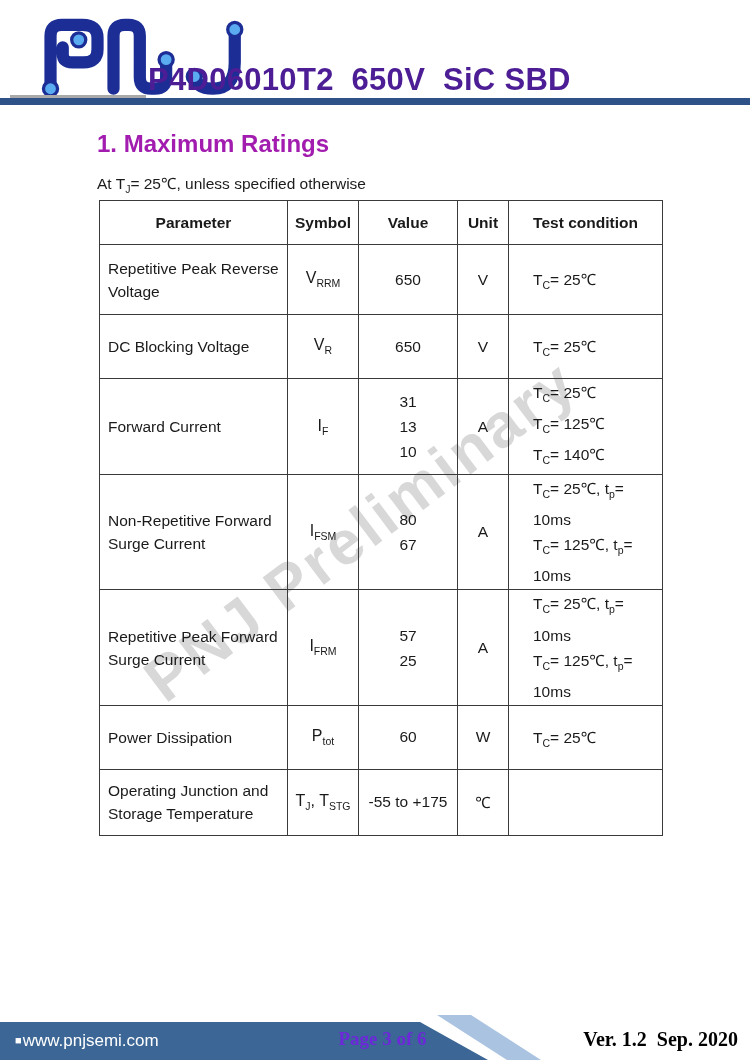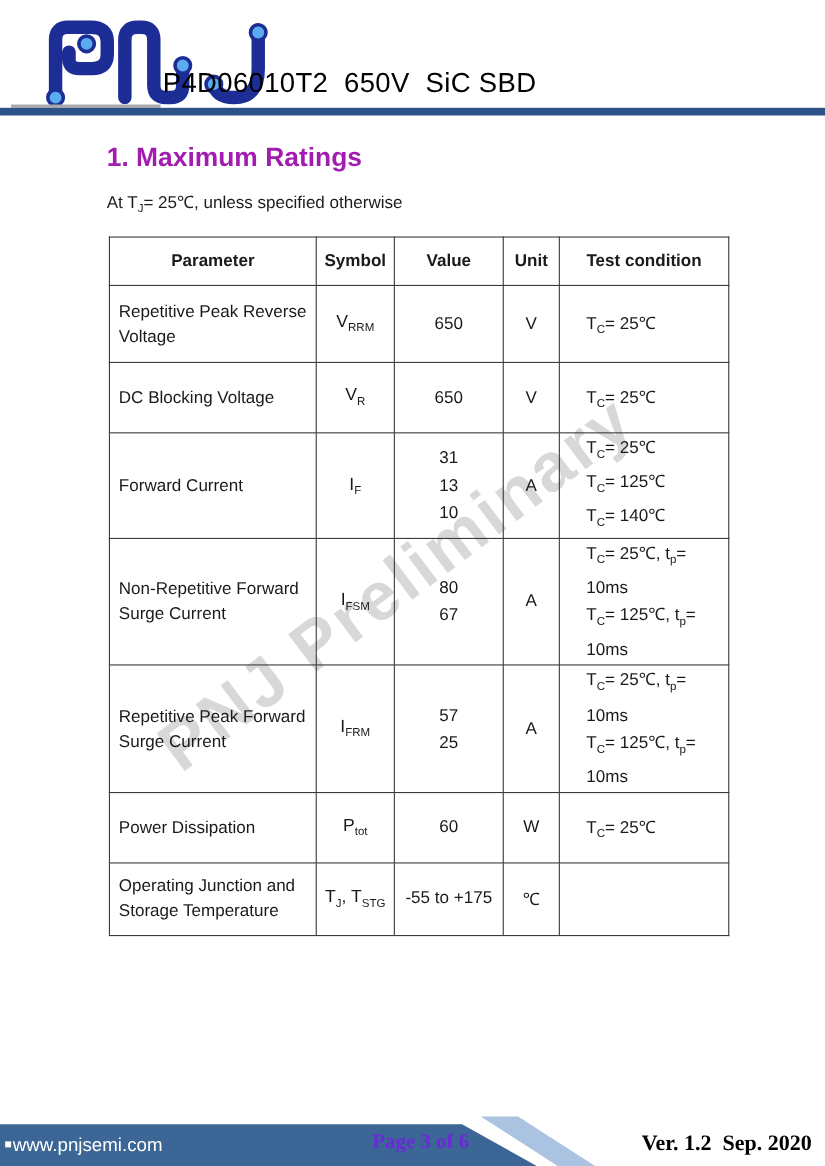--- a/index.html
+++ b/index.html
@@ -3,54 +3,54 @@
 <meta charset="utf-8">
 <style>
   html,body { margin:0; padding:0; }
   body {
     width:750px; height:1060px; position:relative; overflow:hidden;
     background:#ffffff; font-family:"Liberation Sans", sans-serif; color:#1a1a1a;
   }
   
   .logo-svg { position:absolute; left:18px; top:6px; width:238px; height:94px; }
   .doc-title {
-    position:absolute; left:148px; top:62px; font-size:25px; font-weight:normal;
-    color:#000000; white-space:pre; letter-spacing:0.3px;
+    position:absolute; left:148px; top:62px; font-size:31px; font-weight:bold;
+    color:#4c1d95; white-space:pre; letter-spacing:0.3px;
   }
   .gray-stub { position:absolute; left:10px; top:95px; width:136px; height:3px; background:#a9a9a9; }
   .header-bar { position:absolute; left:0; top:98px; width:750px; height:7px; background:#2e5288; }
   
   .section-heading { position:absolute; left:97px; top:130px; font-size:24px; font-weight:bold; color:#a21caf; z-index:2; }
   .condition-line { position:absolute; left:97px; top:172px; font-size:15.5px; color:#1c1c1c; z-index:2; }
   sub { font-size:10.5px; }
   
   .watermark {
     position:absolute; left:30px; top:320px; width:660px; height:420px;
     display:flex; align-items:center; justify-content:center;
     transform:rotate(-37deg); font-size:62px; font-weight:bold;
     color:#d8d8d8; letter-spacing:3px; white-space:nowrap; z-index:0;
   }
   
   table.ratings {
-    position:absolute; left:99px; top:215px; width:563px;
+    position:absolute; left:99px; top:200px; width:563px;
     border-collapse:collapse; table-layout:fixed; z-index:1; background:transparent;
   }
   table.ratings th, table.ratings td {
     border:1.5px solid #3a3a3a; vertical-align:middle; background:transparent;
   }
   table.ratings thead th { height:41px; font-size:15.5px; font-weight:bold; text-align:center; }
   td.param { text-align:left; padding:6px 6px 6px 8px; font-size:15.5px; line-height:23px; }
   td.sym  { text-align:center; font-size:16px; white-space:nowrap;margin-left:48px; }
   td.val, td.unit { text-align:center; font-size:15.5px; }
   td.cond { text-align:left; padding-left:24px; font-size:15.5px; }
   .lines div { line-height:25px; }
   
   .footer-svg { position:absolute; left:0; top:1005px; width:750px; height:55px; }
   .footer-site {
-    position:absolute; left:4px; top:1031px; font-size:17px; color:#ffffff; z-index:3;
+    position:absolute; left:15px; top:1031px; font-size:17px; color:#ffffff; z-index:3;
   }
   .footer-site .bullet { font-size:11px; position:relative; top:-2px; margin-right:1px; }
   .footer-page {
     position:absolute; left:315px; top:1028px; width:135px; text-align:center;
     font-family:"Liberation Serif", serif; font-weight:bold; font-size:19px; color:#6d28d9; z-index:3;
   }
   .footer-ver {
     position:absolute; right:12px; top:1028px;
     font-family:"Liberation Serif", serif; font-weight:bold; font-size:20px; color:#000;
     white-space:pre; z-index:3;

